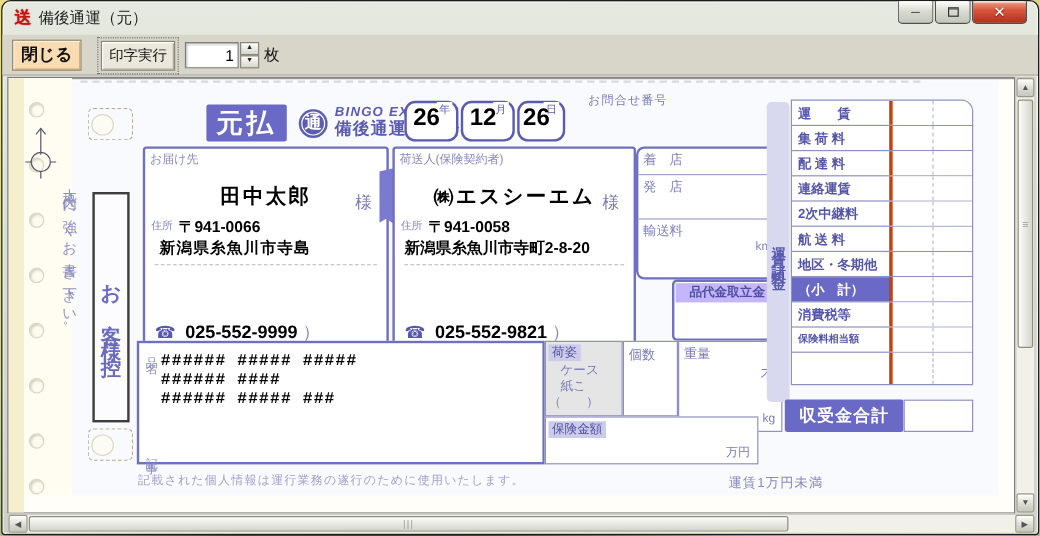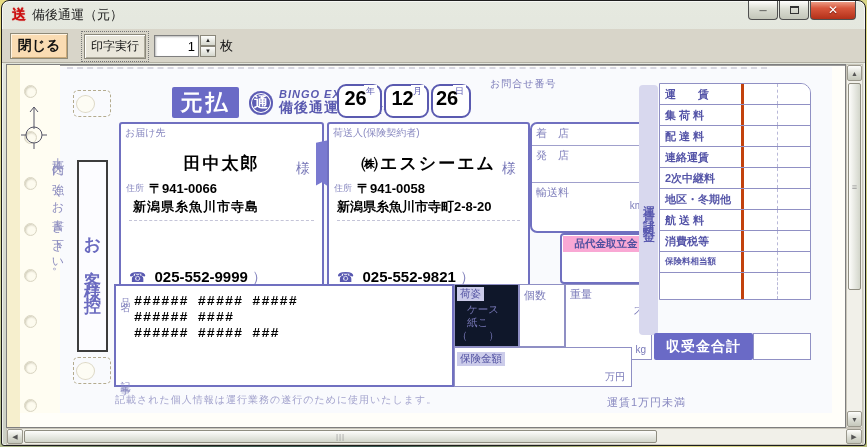--- a/index.html
+++ b/index.html
@@ -121,33 +121,33 @@
     clip-path:polygon(0 6%,100% 0,100% 100%,45% 90%,0 97%); }
 
   .stations { position:absolute; left:523px; top:57px; width:120px; height:111px; background:#fff;
     border:2px solid #7070c0; border-radius:7px; }
   .st-row { position:relative; border-bottom:1px solid #a0a0cc; padding:2px 4px; font-size:11px; color:#8080bc; }
   .st-row.r1 { height:22px; } .st-row.r2 { height:37px; } .st-row.r3 { height:30px; border-bottom:none; }
   .km { position:absolute; right:5px; bottom:2px; font-size:10px; color:#8080bc; }
 
   .cod-box { position:absolute; left:553px; top:168px; width:92px; height:51px; background:#fff;
     border:2px solid #7070c0; border-radius:4px; }
-  .cod-label { margin:1px; background:#f9a8d4; color:#5050a0; font-size:10.5px; font-weight:bold;
+  .cod-label { margin:1px; background:#c4b5fd; color:#5050a0; font-size:10.5px; font-weight:bold;
     text-align:center; padding:1px 0; }
 
   .items-box { position:absolute; left:107px; top:219px; width:340px; height:103px; background:#fff;
     border:2px solid #7070c0; }
   .item-side { position:absolute; left:2px; top:4px; bottom:4px; display:flex; flex-direction:column;
     justify-content:space-between; }
   .item-side span { writing-mode:vertical-rl; text-orientation:upright; font-size:10px; color:#8888c0;
     letter-spacing:4px; }
   .hash-rows { position:absolute; left:18px; top:8px; font-size:13.5px; font-weight:bold; color:#000;
     line-height:16px; letter-spacing:1px; font-family:"Liberation Mono","DejaVu Sans Mono",monospace; }
 
-  .pkg-box { position:absolute; left:447px; top:219px; width:65px; height:63px; background:#0f172a;
+  .pkg-box { position:absolute; left:447px; top:219px; width:65px; height:63px; background:#e5e5e5;
     border:1px solid #8f8fc4; font-size:10.5px; color:#7878b8; }
   .pkg-label { display:inline-block; background:#ccccea; color:#5050a0; padding:0 3px; margin:2px; }
   .pkg-opt { padding-left:12px; line-height:13px; }
   .qty-box { position:absolute; left:512px; top:219px; width:46px; height:63px; background:#fff;
     border:1px solid #8f8fc4; font-size:11px; color:#7878b8; padding:3px 4px; }
   .wgt-box { position:absolute; left:558px; top:219px; width:87px; height:76px; background:#fff;
     border:1px solid #8f8fc4; font-size:11px; color:#7878b8; padding:2px 4px; }
   .unit-sai { position:absolute; right:6px; top:18px; font-size:11px; }
   .unit-kg { position:absolute; right:5px; bottom:4px; font-size:10px; }
   .ins-box { position:absolute; left:447px; top:282px; width:178px; height:40px; background:#fff;
@@ -355,25 +355,29 @@
             </div>
           <div class="fee-row">
               <div class="fee-label">連絡運賃</div>
               <div class="fee-val"></div>
             </div>
           <div class="fee-row">
               <div class="fee-label">2次中継料</div>
               <div class="fee-val"></div>
             </div>
           <div class="fee-row">
+              <div class="fee-label">航 送 料</div>
+              <div class="fee-val"></div>
+            </div>
+          <div class="fee-row">
               <div class="fee-label">地区・冬期他</div>
               <div class="fee-val"></div>
             </div>
-          <div class="fee-row">
-              <div class="fee-label">航 送 料</div>
+          <div class="fee-row hl">
+              <div class="fee-label">（小　計）</div>
               <div class="fee-val"></div>
             </div>
           <div class="fee-row">
               <div class="fee-label">消費税等</div>
               <div class="fee-val"></div>
             </div>
           <div class="fee-row">
               <div class="fee-label small">保険料相当額</div>
               <div class="fee-val"></div>
             </div>

